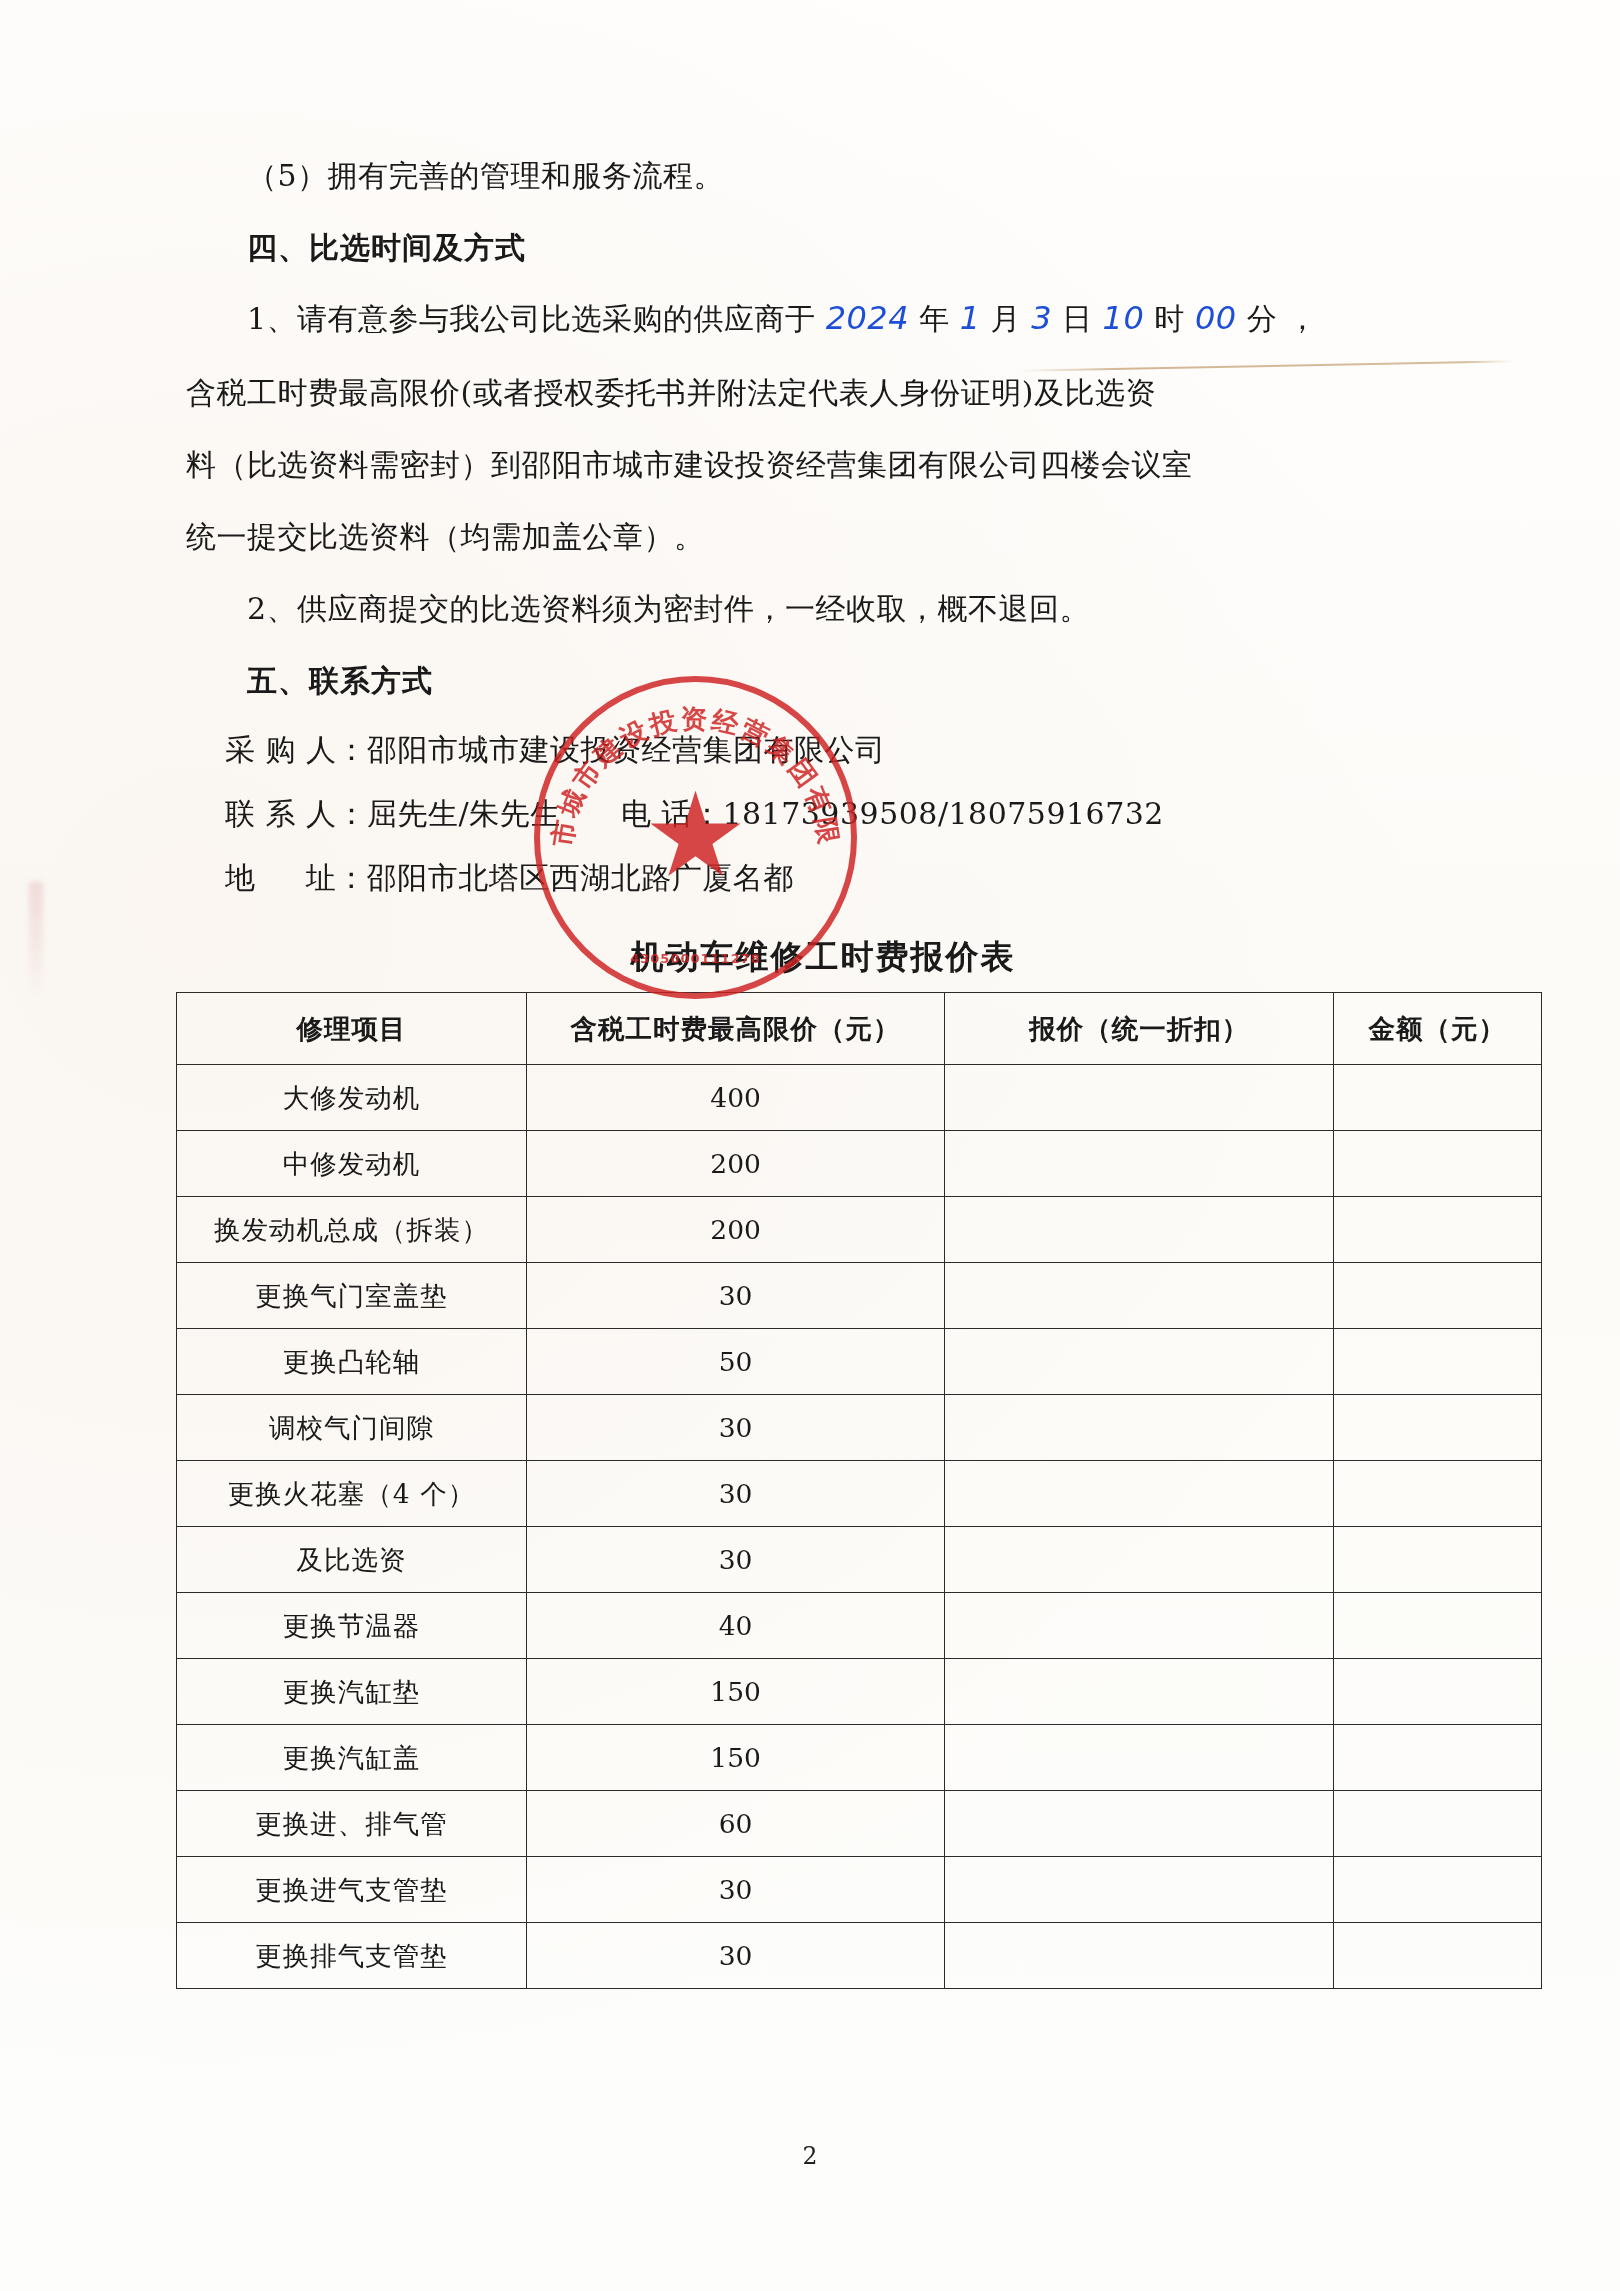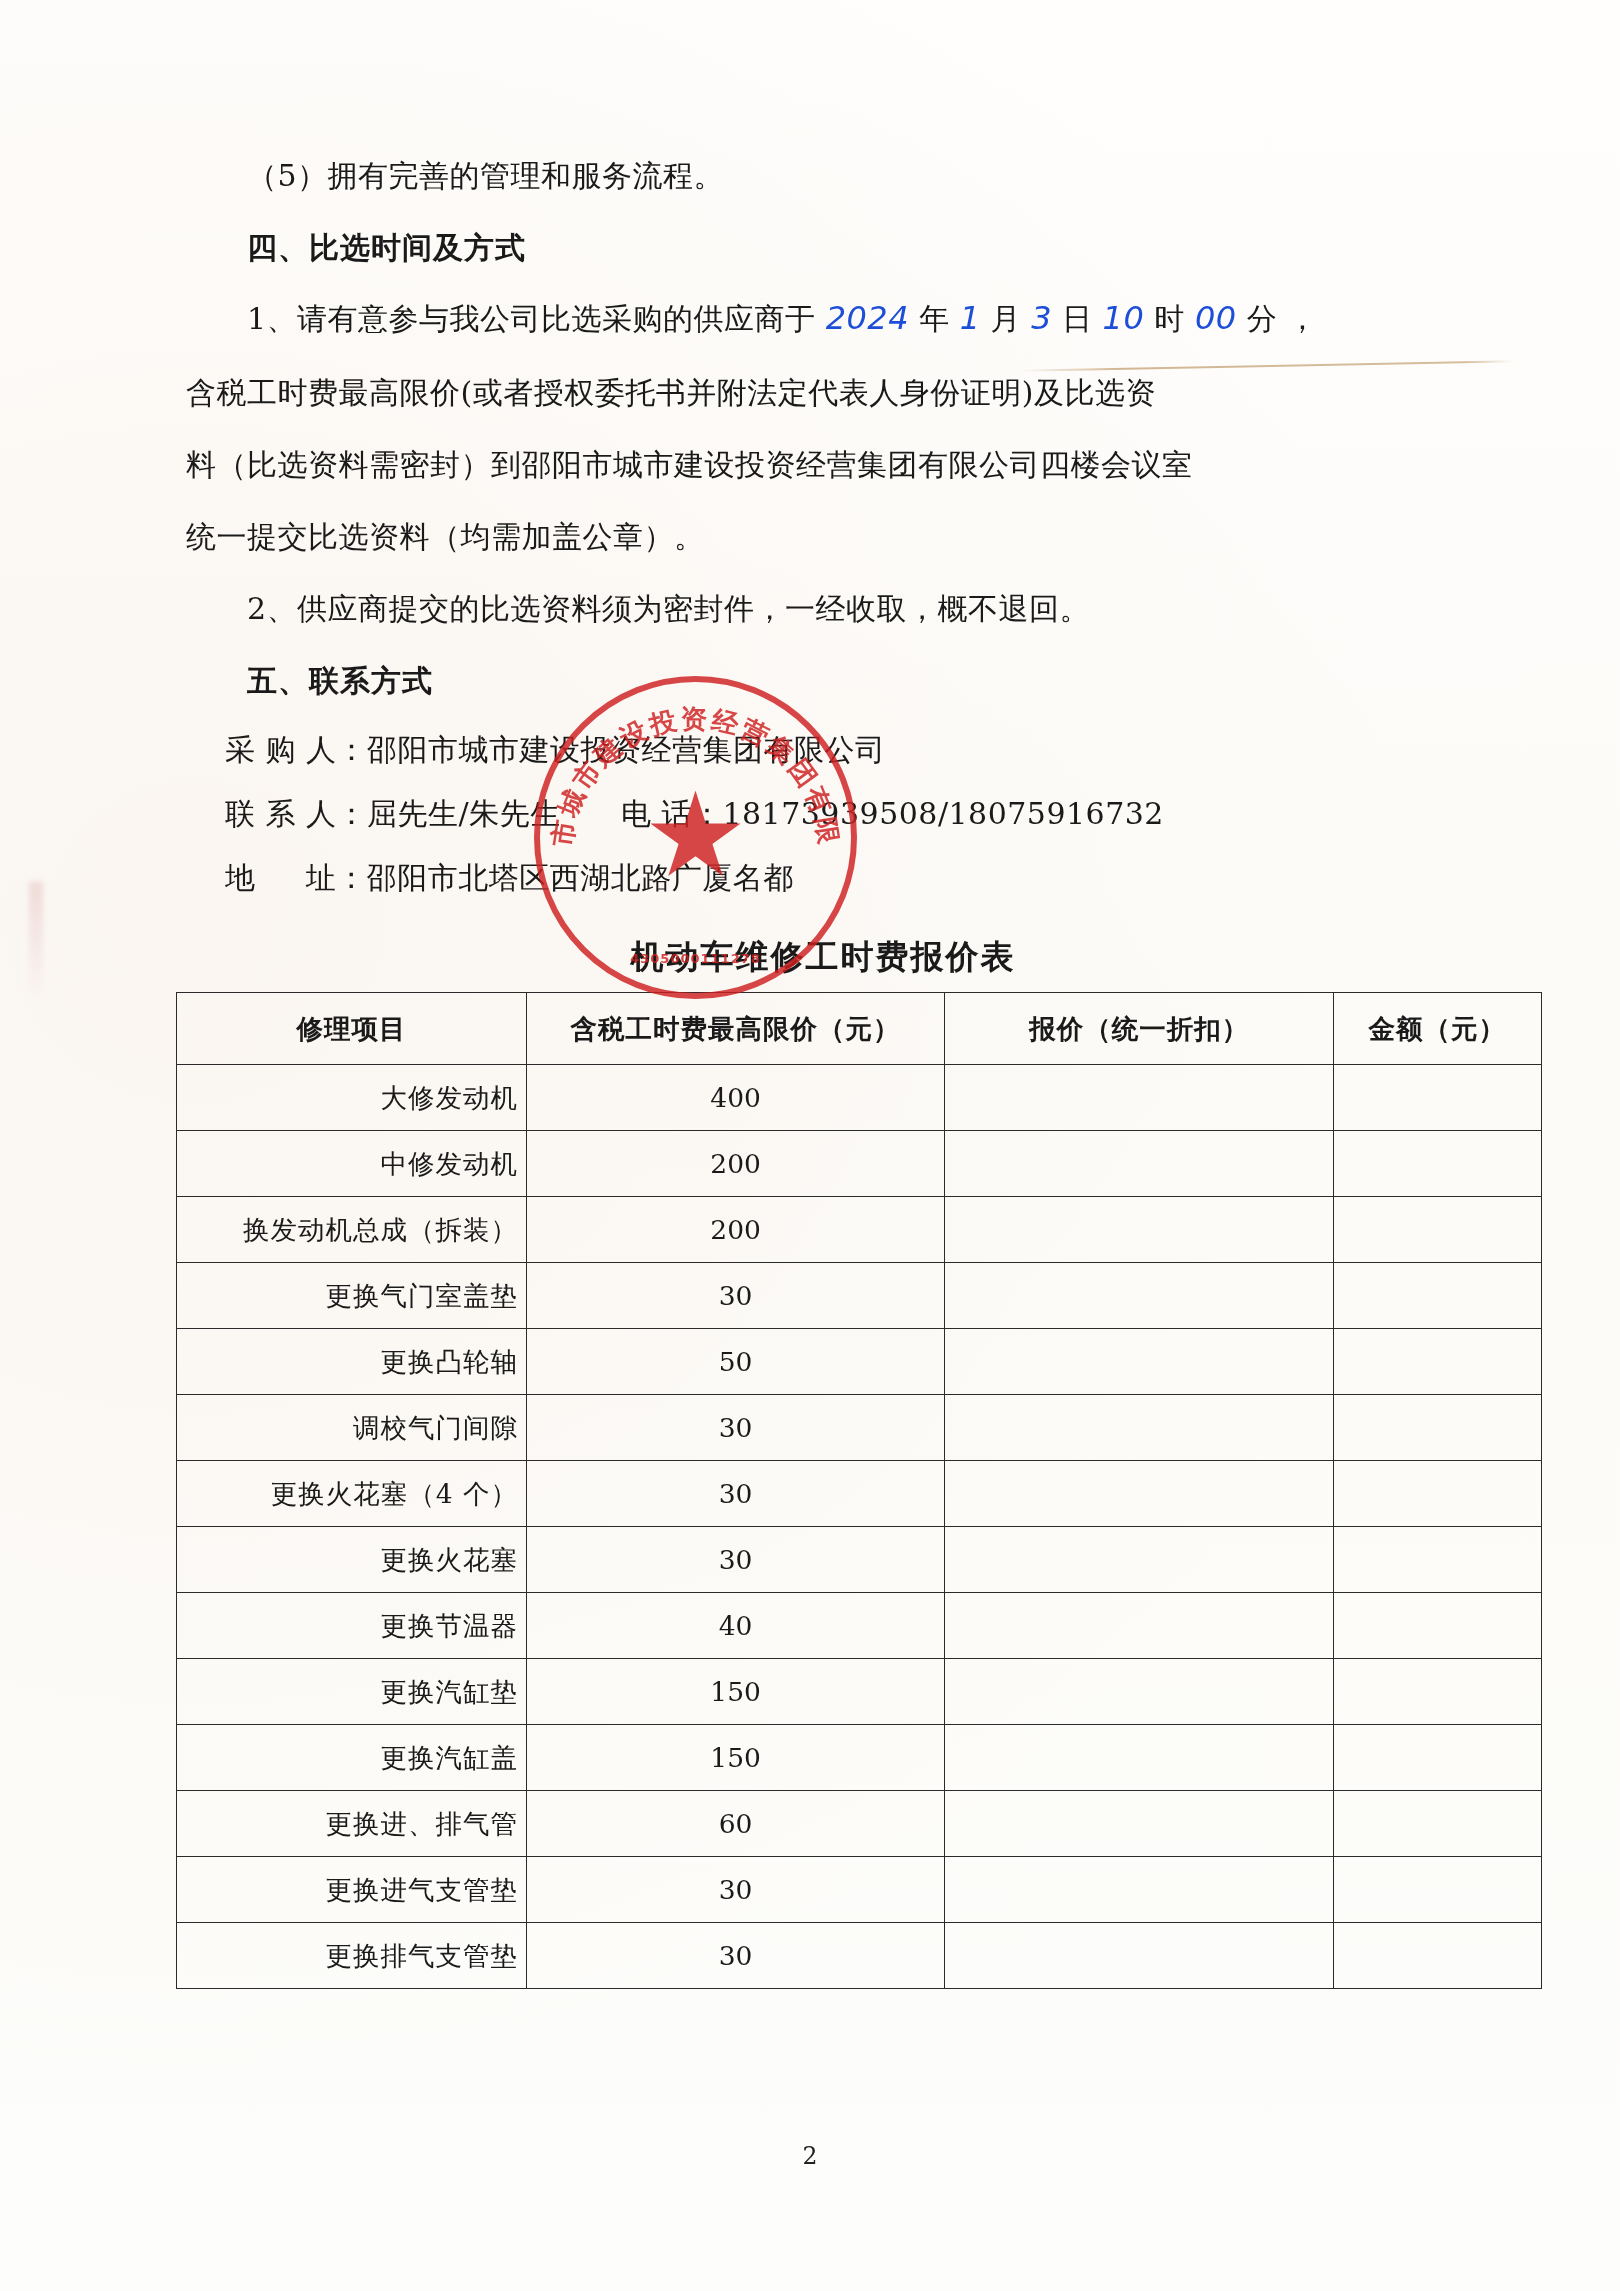--- a/index.html
+++ b/index.html
@@ -85,21 +85,21 @@
     font-weight: normal;
     height: 65px;
     padding: 0 7.8px;
   }
   table.price th {
     font-weight: 700;
     text-align: center;
     letter-spacing: 1px;
     height: 71px;
   }
-  .col-item { width: 333px; text-align: right; padding-left: 21.6px; letter-spacing: 1px; }
+  .col-item { width: 333px; text-align: center; padding-left: 21.6px; letter-spacing: 1px; }
   .col-price { width: 402px; text-align: center; }
   .col-quote { width: 372px; }
   .col-amount { width: 191px; }
   .page-no {
     position: absolute;
     left: 0;
     right: 0;
     top: 2142px;
     text-align: center;
     font-size: 23.5px;
@@ -261,21 +261,21 @@
             <td class="col-quote"></td>
             <td class="col-amount"></td>
           </tr>
           <tr>
             <td class="col-item">更换火花塞（4 个）</td>
             <td class="col-price">30</td>
             <td class="col-quote"></td>
             <td class="col-amount"></td>
           </tr>
           <tr>
-            <td class="col-item">更换火花塞</td>
+            <td class="col-item">及比选资</td>
             <td class="col-price">30</td>
             <td class="col-quote"></td>
             <td class="col-amount"></td>
           </tr>
           <tr>
             <td class="col-item">更换节温器</td>
             <td class="col-price">40</td>
             <td class="col-quote"></td>
             <td class="col-amount"></td>
           </tr>

